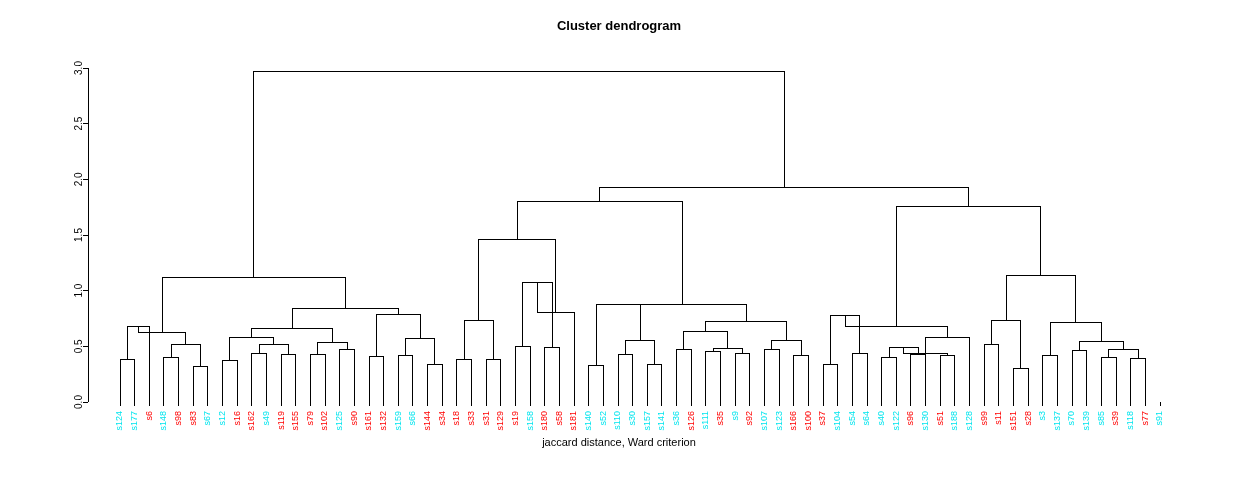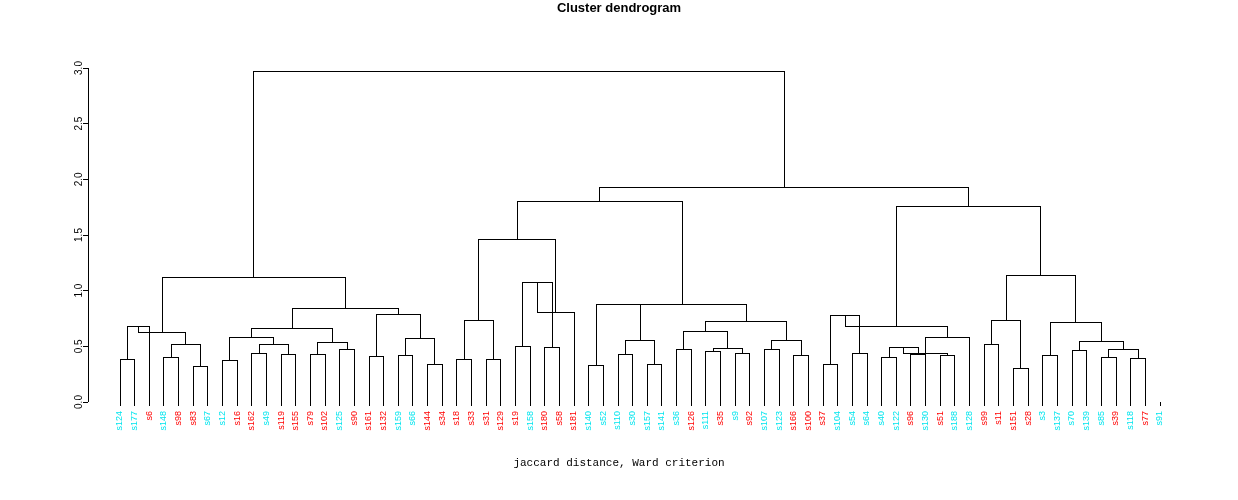--- a/index.html
+++ b/index.html
@@ -1,24 +1,24 @@
 <!DOCTYPE html>
 <html><head>
 <meta charset="utf-8">
 <style>
   html,body{margin:0;padding:0;background:#ffffff;}
   body{width:1238px;height:500px;font-family:"Liberation Sans",sans-serif;overflow:hidden;}
   #plot{position:relative;width:1238px;height:500px;background:#fff;}
   #title{
-    position:absolute;left:0;top:0;width:1238px;text-align:center;
+    position:absolute;left:0;top:18px;width:1238px;text-align:center;
     font-size:13px;font-weight:bold;color:#000;letter-spacing:0px;
   }
   #xlab{
-    position:absolute;left:0;top:457px;width:1238px;text-align:center;
-    font-size:11px;color:#000;font-family:Liberation Mono, monospace;
+    position:absolute;left:0;top:436px;width:1238px;text-align:center;
+    font-size:11px;color:#000;
   }
   svg{position:absolute;left:0;top:0;}
   .link{fill:none;stroke:#000000;stroke-width:1;shape-rendering:crispEdges;}
   .axisline{stroke:#000;stroke-width:1;shape-rendering:crispEdges;}
   .tick{stroke:#000;stroke-width:1;shape-rendering:crispEdges;}
   .ticklab{font-size:10px;fill:#000;font-family:"Liberation Sans",sans-serif;}
   .leaflab{font-size:9px;font-family:"Liberation Sans",sans-serif;}
 </style>
 </head>
 <body>

